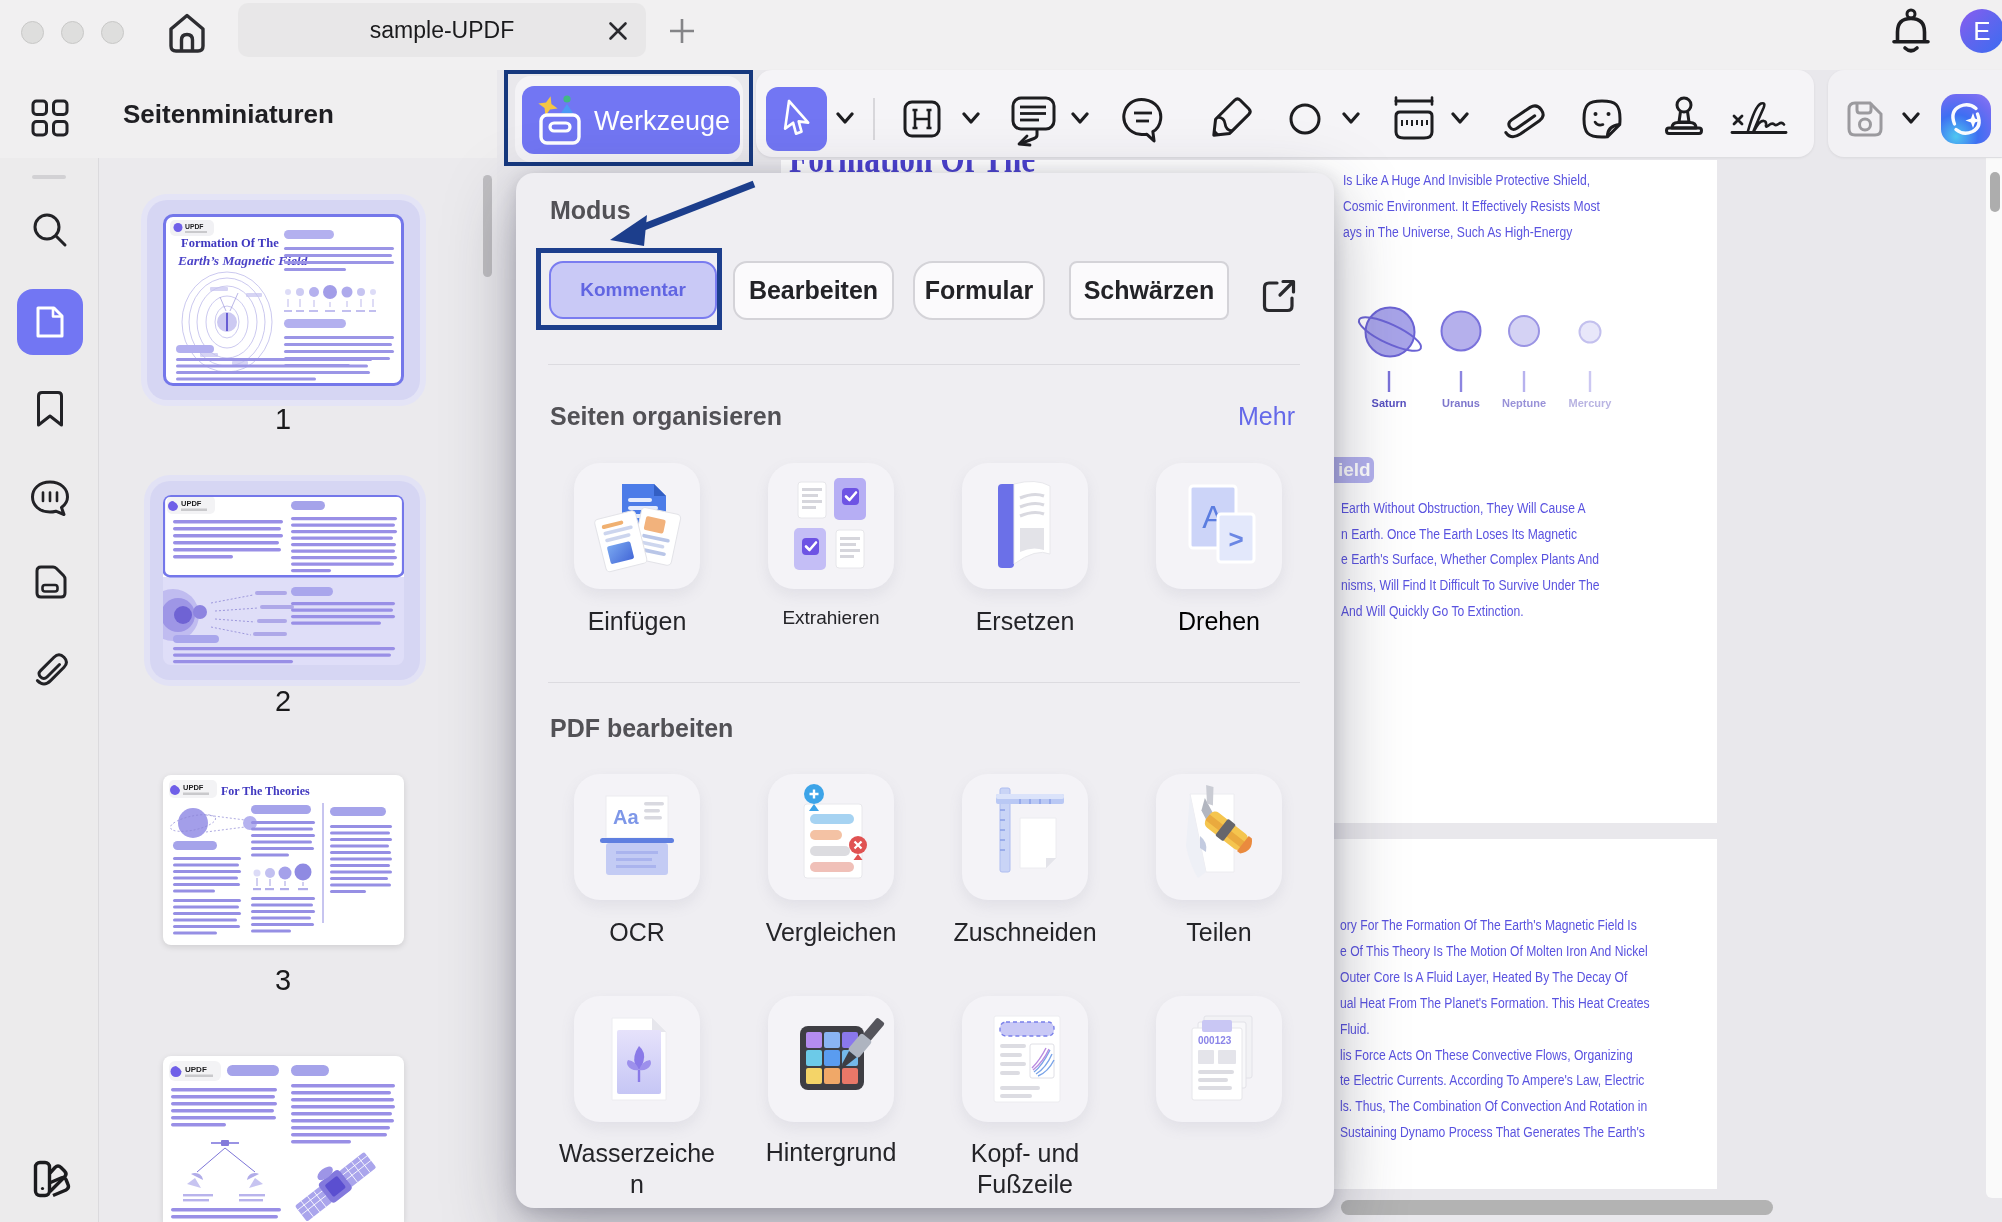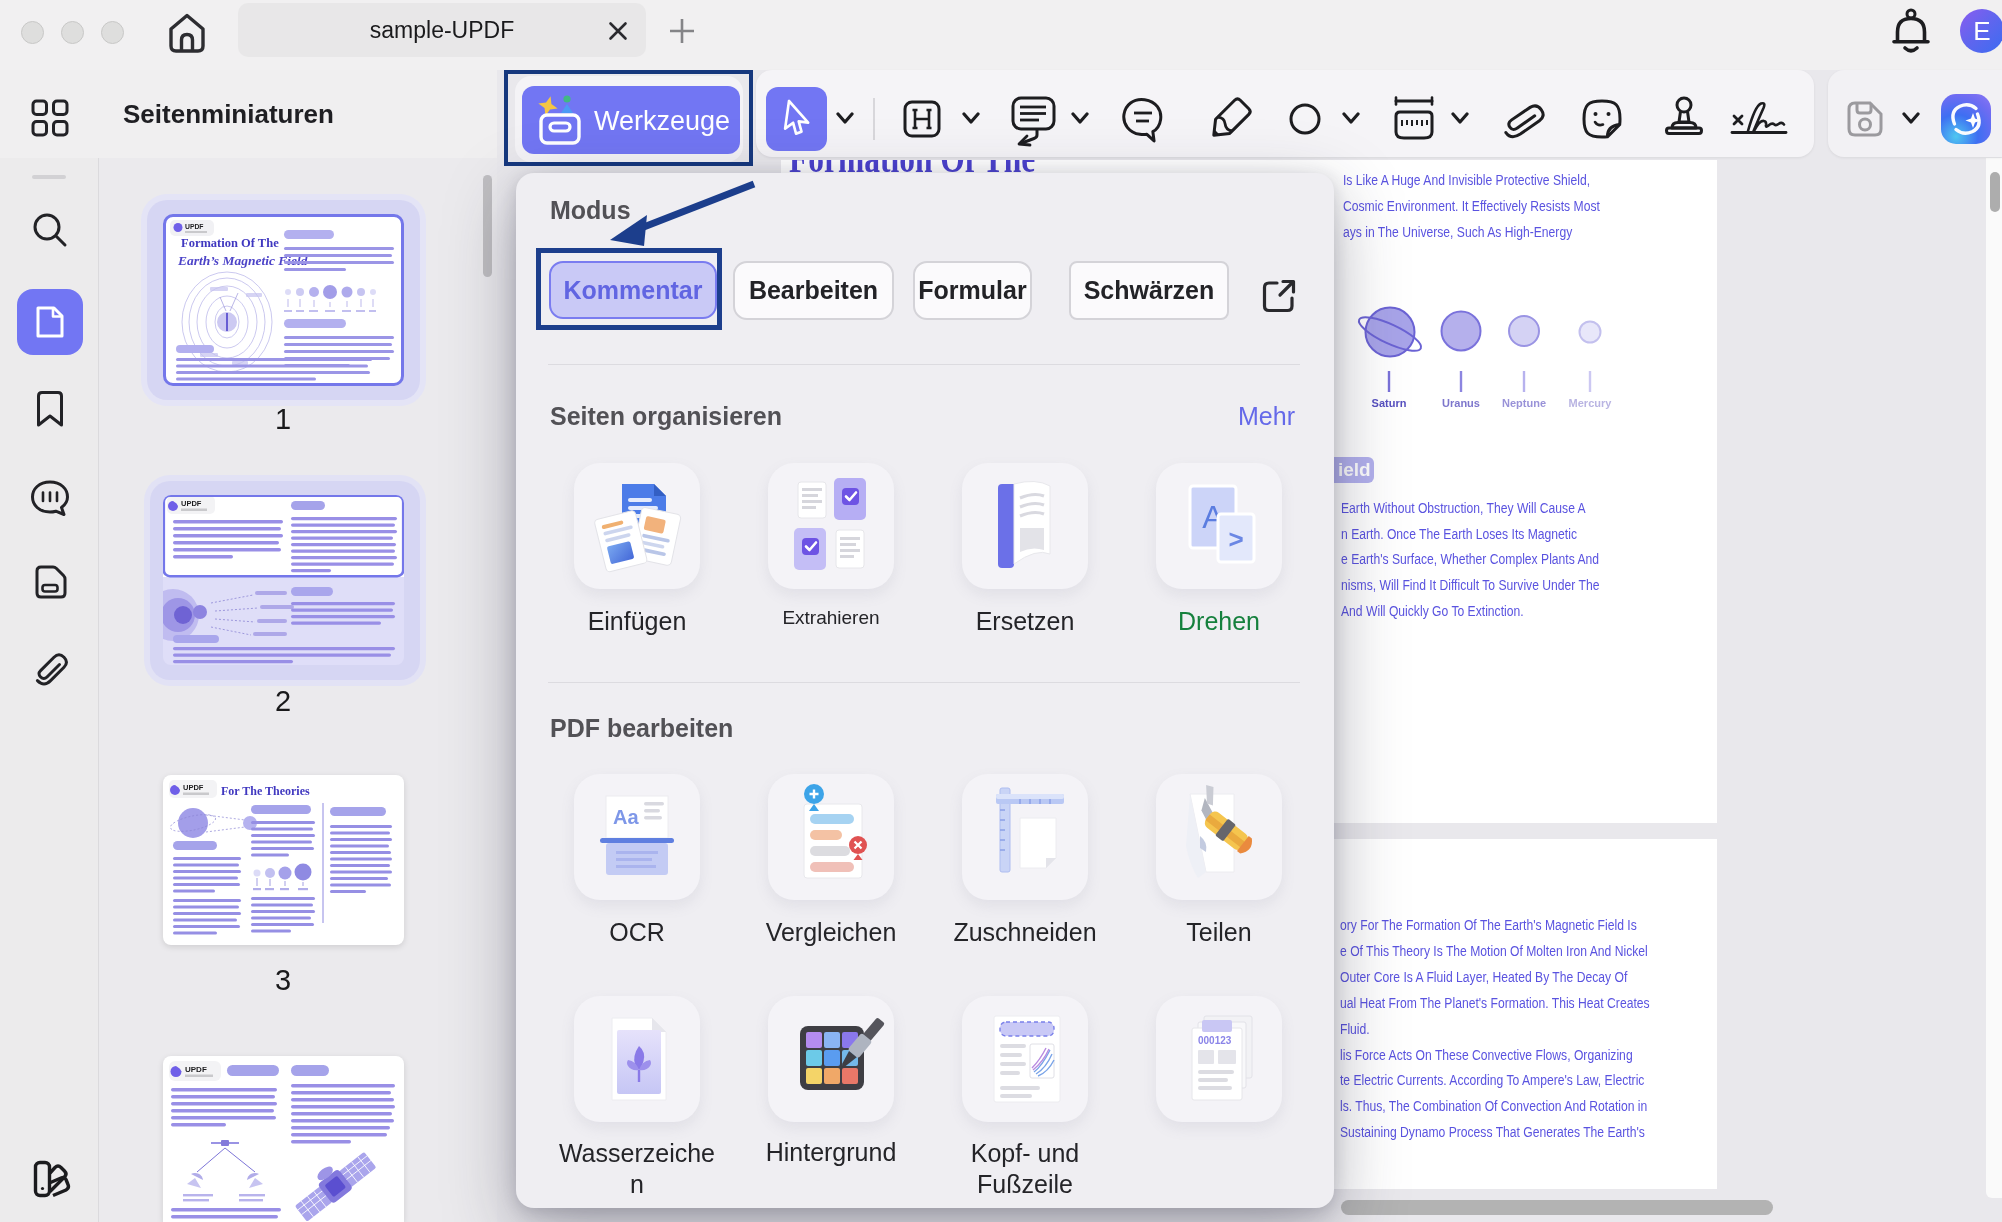--- a/index.html
+++ b/index.html
@@ -552,23 +552,23 @@
 
 <div class="abs" id="dropdown" style="left:516px; top:173px; width:818px; height:1035px; background:#efeef2; border-radius:18px; box-shadow:0 24px 70px rgba(40,40,60,0.35), 0 4px 16px rgba(40,40,60,0.18);">
   <div class="abs" style="left:0; top:-7px; width:818px; height:1042px;">
   <div class="abs" style="left:34px; top:30px; font-size:25px; font-weight:bold; color:#525156;">Modus</div>
   <svg class="abs" style="left:78px; top:8px;" width="170" height="84" viewBox="0 0 170 84">
     <line x1="160" y1="10" x2="42" y2="56" stroke="#1c3e8c" stroke-width="7"></line>
     <path d="M16 66 L53 41 L50 72 Z" fill="#1c3e8c"></path>
   </svg>
 
   <div class="abs" style="left:20px; top:82px; width:186px; height:82px; border:5px solid #1c3e8c;"></div>
-  <div class="abs" style="left:33px; top:95px; width:168px; height:58px; background:#c9c9f6; border:2px solid #7a7cf0; border-radius:14px; font-size:25px; font-weight:600; color:#6165e2; text-align:center; line-height:54px;">Kommentar</div>
+  <div class="abs" style="left:33px; top:95px; width:168px; height:58px; background:#c9c9f6; border:2px solid #7a7cf0; border-radius:14px; font-size:19px; font-weight:600; color:#6165e2; text-align:center; line-height:54px;">Kommentar</div>
   <div class="abs" style="left:217px; top:95px; width:161px; height:59px; background:#fbfafc; border:2px solid #d4d3d8; border-radius:14px; font-size:25px; font-weight:600; color:#232327; text-align:center; line-height:55px;">Bearbeiten</div>
-  <div class="abs" style="left:397px; top:95px; width:119px; height:59px; background:#fbfafc; border:2px solid #d4d3d8; border-radius:14px; font-size:25px; font-weight:600; color:#232327; text-align:center; line-height:55px;">Formular</div>
+  <div class="abs" style="left:397px; top:95px; width:132px; height:59px; background:#fbfafc; border:2px solid #d4d3d8; border-radius:20px; font-size:25px; font-weight:600; color:#232327; text-align:center; line-height:55px;">Formular</div>
   <div class="abs" style="left:553px; top:95px; width:160px; height:59px; background:#fbfafc; border:2px solid #d4d3d8; border-radius:8px; font-size:25px; font-weight:600; color:#232327; text-align:center; line-height:55px;">Schwärzen</div>
   <svg class="abs" style="left:745px; top:112px;" width="36" height="36" viewBox="0 0 36 36">
     <path d="M16 5 H8 Q3.5 5 3.5 9.5 V28 Q3.5 32.5 8 32.5 H26.5 Q31 32.5 31 28 V20" fill="none" stroke="#29292d" stroke-width="3.2" stroke-linecap="round"></path>
     <path d="M22 3.5 H32.5 V14" fill="none" stroke="#29292d" stroke-width="3.2" stroke-linecap="round" stroke-linejoin="round"></path>
     <line x1="32" y1="4" x2="19" y2="17" stroke="#29292d" stroke-width="3.2" stroke-linecap="round"></line>
   </svg>
   <div class="abs" style="left:32px; top:198px; width:752px; height:1px; background:#dcdbe0;"></div>
   <div class="abs" style="left:34px; top:236px; font-size:25px; font-weight:bold; color:#525156;">Seiten organisieren</div>
   <div class="abs" style="left:722px; top:236px; font-size:25px; font-weight:500; color:#6569e9;">Mehr</div>
 
@@ -641,21 +641,21 @@
 
   <svg class="abs" style="left:662px; top:310px;" width="82" height="100" viewBox="0 0 82 100">
     <rect x="12" y="10" width="46" height="62" rx="3" fill="#ccd4f8" stroke="#ffffff" stroke-width="3"></rect>
     <text x="35" y="52" text-anchor="middle" font-size="32" fill="#5b7de0" font-weight="500">A</text>
     <rect x="40" y="38" width="36" height="48" rx="3" fill="#e3e8fb" stroke="#ffffff" stroke-width="3"></rect>
     <text x="58" y="72" text-anchor="middle" font-size="26" fill="#6b87e4" font-weight="bold">&gt;</text>
   </svg>
   <div class="abs" style="left:34px; top:441px; width:174px; text-align:center; font-size:25px; color:#242428;">Einfügen</div>
   <div class="abs" style="left:228px; top:441px; width:174px; text-align:center; font-size:19px; color:#242428;">Extrahieren</div>
   <div class="abs" style="left:422px; top:441px; width:174px; text-align:center; font-size:25px; color:#242428;">Ersetzen</div>
-  <div class="abs" style="left:616px; top:441px; width:174px; text-align:center; font-size:25px; color:#15803d;">Drehen</div>
+  <div class="abs" style="left:616px; top:441px; width:174px; text-align:center; font-size:25px; color:#000000;">Drehen</div>
 
   <div class="abs" style="left:32px; top:516px; width:752px; height:1px; background:#dcdbe0;"></div>
   <div class="abs" style="left:34px; top:548px; font-size:25px; font-weight:bold; color:#525156;">PDF bearbeiten</div>
 
   <div class="abs" style="left:58px; top:608px; width:126px; height:126px; background:#f4f3f7; border-radius:26px; box-shadow:0 6px 14px rgba(120,120,150,0.12);"></div>
   <div class="abs" style="left:252px; top:608px; width:126px; height:126px; background:#f4f3f7; border-radius:26px; box-shadow:0 6px 14px rgba(120,120,150,0.12);"></div>
   <div class="abs" style="left:446px; top:608px; width:126px; height:126px; background:#f4f3f7; border-radius:26px; box-shadow:0 6px 14px rgba(120,120,150,0.12);"></div>
   <div class="abs" style="left:640px; top:608px; width:126px; height:126px; background:#f4f3f7; border-radius:26px; box-shadow:0 6px 14px rgba(120,120,150,0.12);"></div>
 
   <svg class="abs" style="left:80px; top:622px;" width="82" height="100" viewBox="0 0 82 100">

